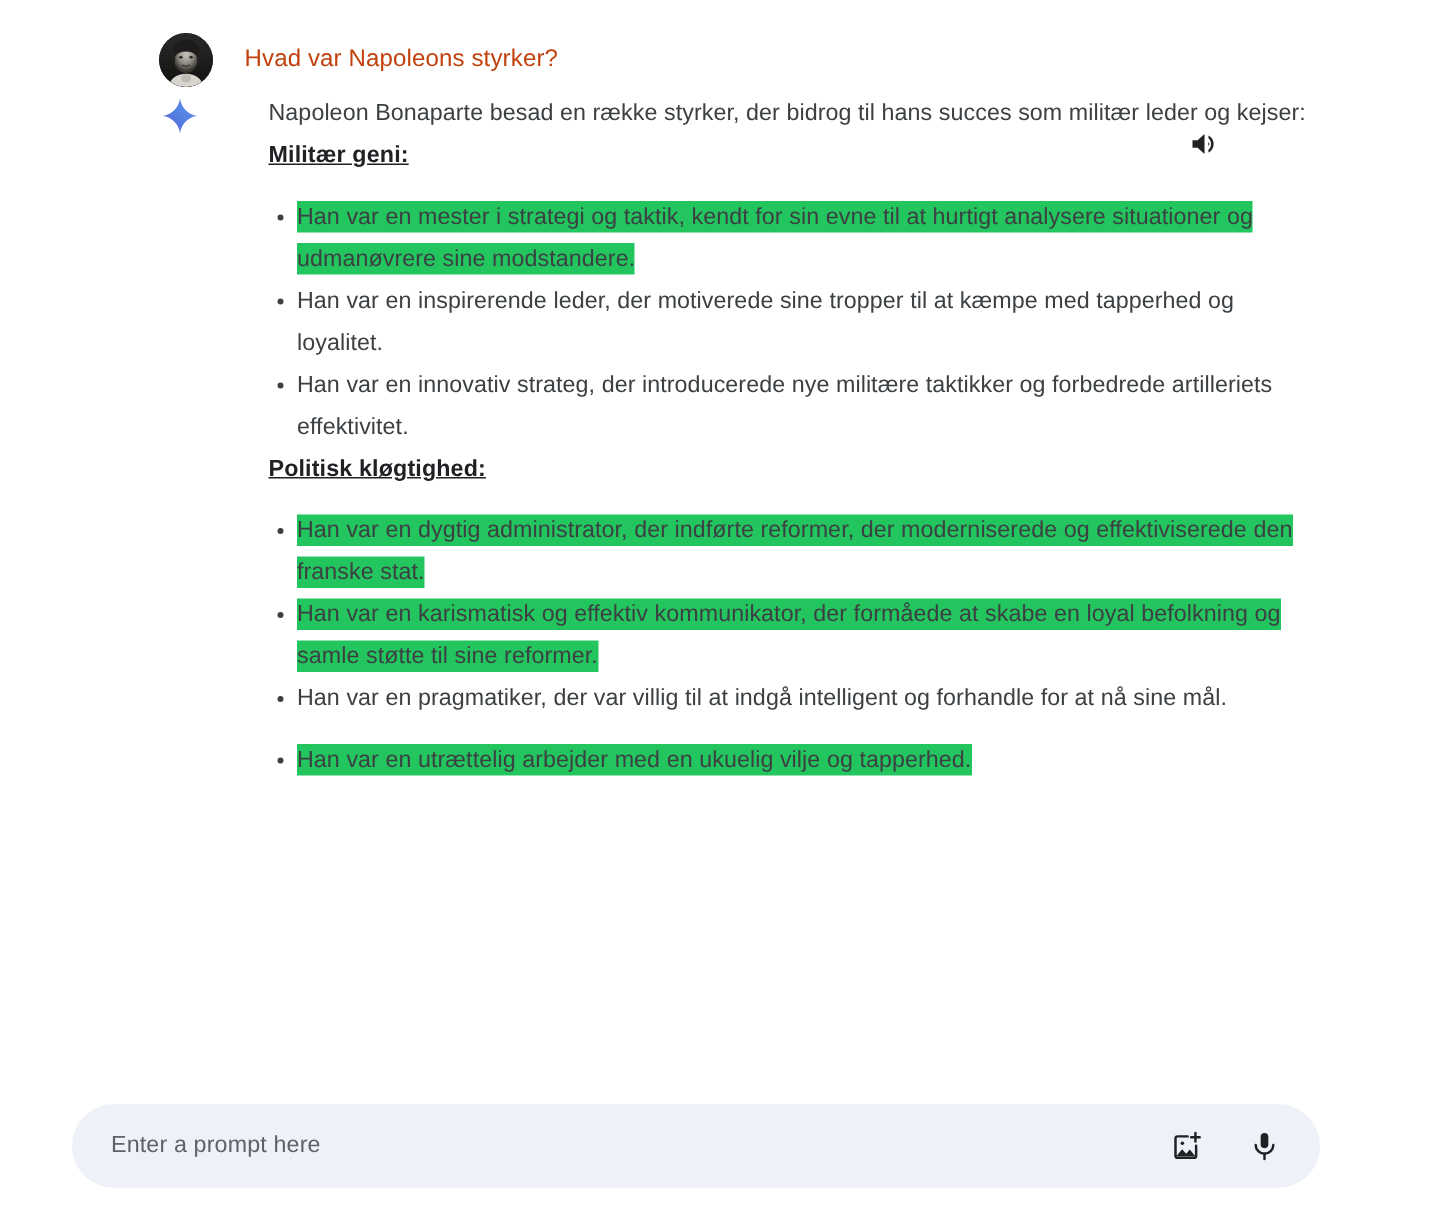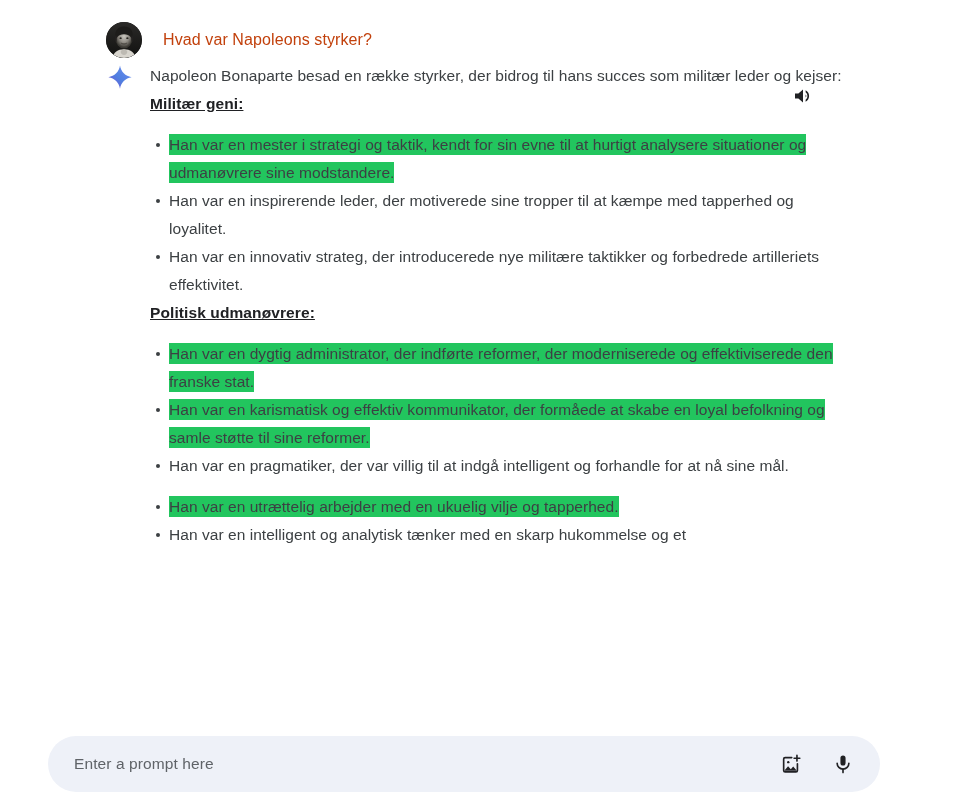--- a/index.html
+++ b/index.html
@@ -67,21 +67,21 @@
     padding: 0;
     margin-top: 4px;
   }
   .spark-wrap {
     width: 36px; height: 30px;
     margin-left: 106px;
     flex: 0 0 36px;
     padding-top: 2px;
   }
   .response {
-    margin-left: 8px;
+    margin-left: 37px;
     width: 700px;
     font-size: 15.5px;
     line-height: 28px;
     color: #3c4043;
     letter-spacing: .05px;
   }
   .response p {
     margin: 0 0 0 0;
     padding: 0;
   }
@@ -232,30 +232,29 @@
       <div class="response">
         <p class="para">Napoleon Bonaparte besad en række styrker, der bidrog til hans succes som militær leder og kejser:</p>
 
         <p class="sec-heading">Militær geni:</p>
         <ul class="bullets">
           <li><span class="hl">Han var en mester i strategi og taktik, kendt for sin evne til at hurtigt analysere situationer og udmanøvrere sine modstandere.</span></li>
           <li><span>Han var en inspirerende leder, der motiverede sine tropper til at kæmpe med tapperhed og loyalitet.</span></li>
           <li><span>Han var en innovativ strateg, der introducerede nye militære taktikker og forbedrede artilleriets effektivitet.</span></li>
         </ul>
 
-        <p class="sec-heading">Politisk udmanøvrere:</p>
+        <p class="sec-heading">Politisk kløgtighed:</p>
         <ul class="bullets">
           <li><span class="hl">Han var en dygtig administrator, der indførte reformer, der moderniserede og effektiviserede den franske stat.</span></li>
           <li><span class="hl">Han var en karismatisk og effektiv kommunikator, der formåede at skabe en loyal befolkning og samle støtte til sine reformer.</span></li>
           <li><span>Han var en pragmatiker, der var villig til at indgå intelligent og forhandle for at nå sine mål.</span></li>
         </ul>
 
         <ul class="bullets">
           <li><span class="hl">Han var en utrættelig arbejder med en ukuelig vilje og tapperhed.</span></li>
-          <li><span>Han var en intelligent og analytisk tænker med en skarp hukommelse og et</span></li>
         </ul>
       </div>
     </div>
 
     <div class="fade-mask"></div>
   </div>
 
   <div class="composer">
     <input class="composer-input" type="text" placeholder="Enter a prompt here" style="">
     <div class="composer-actions">

